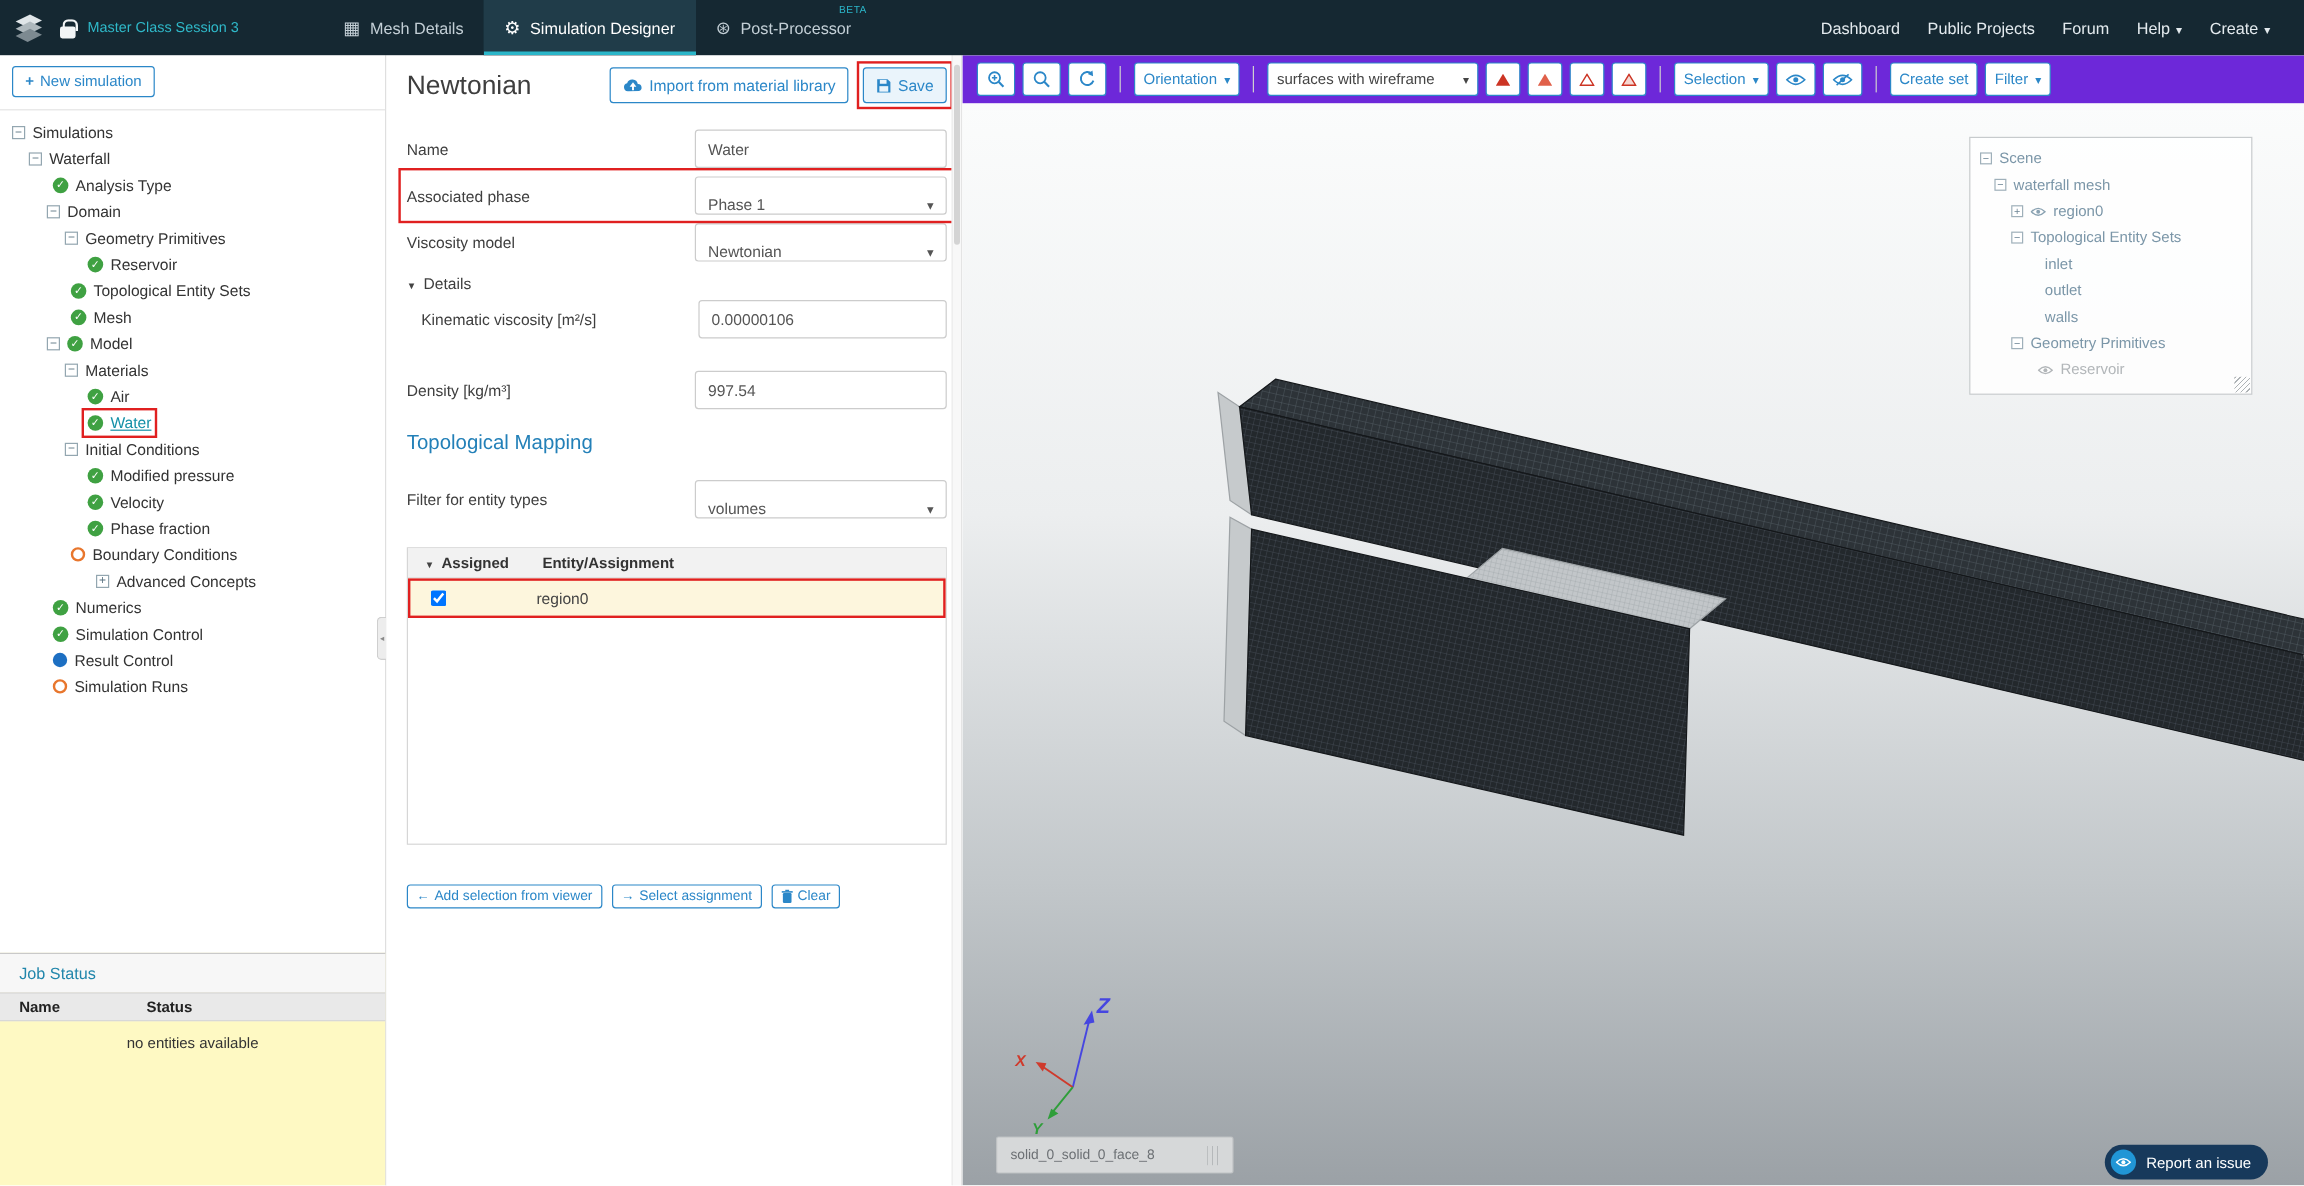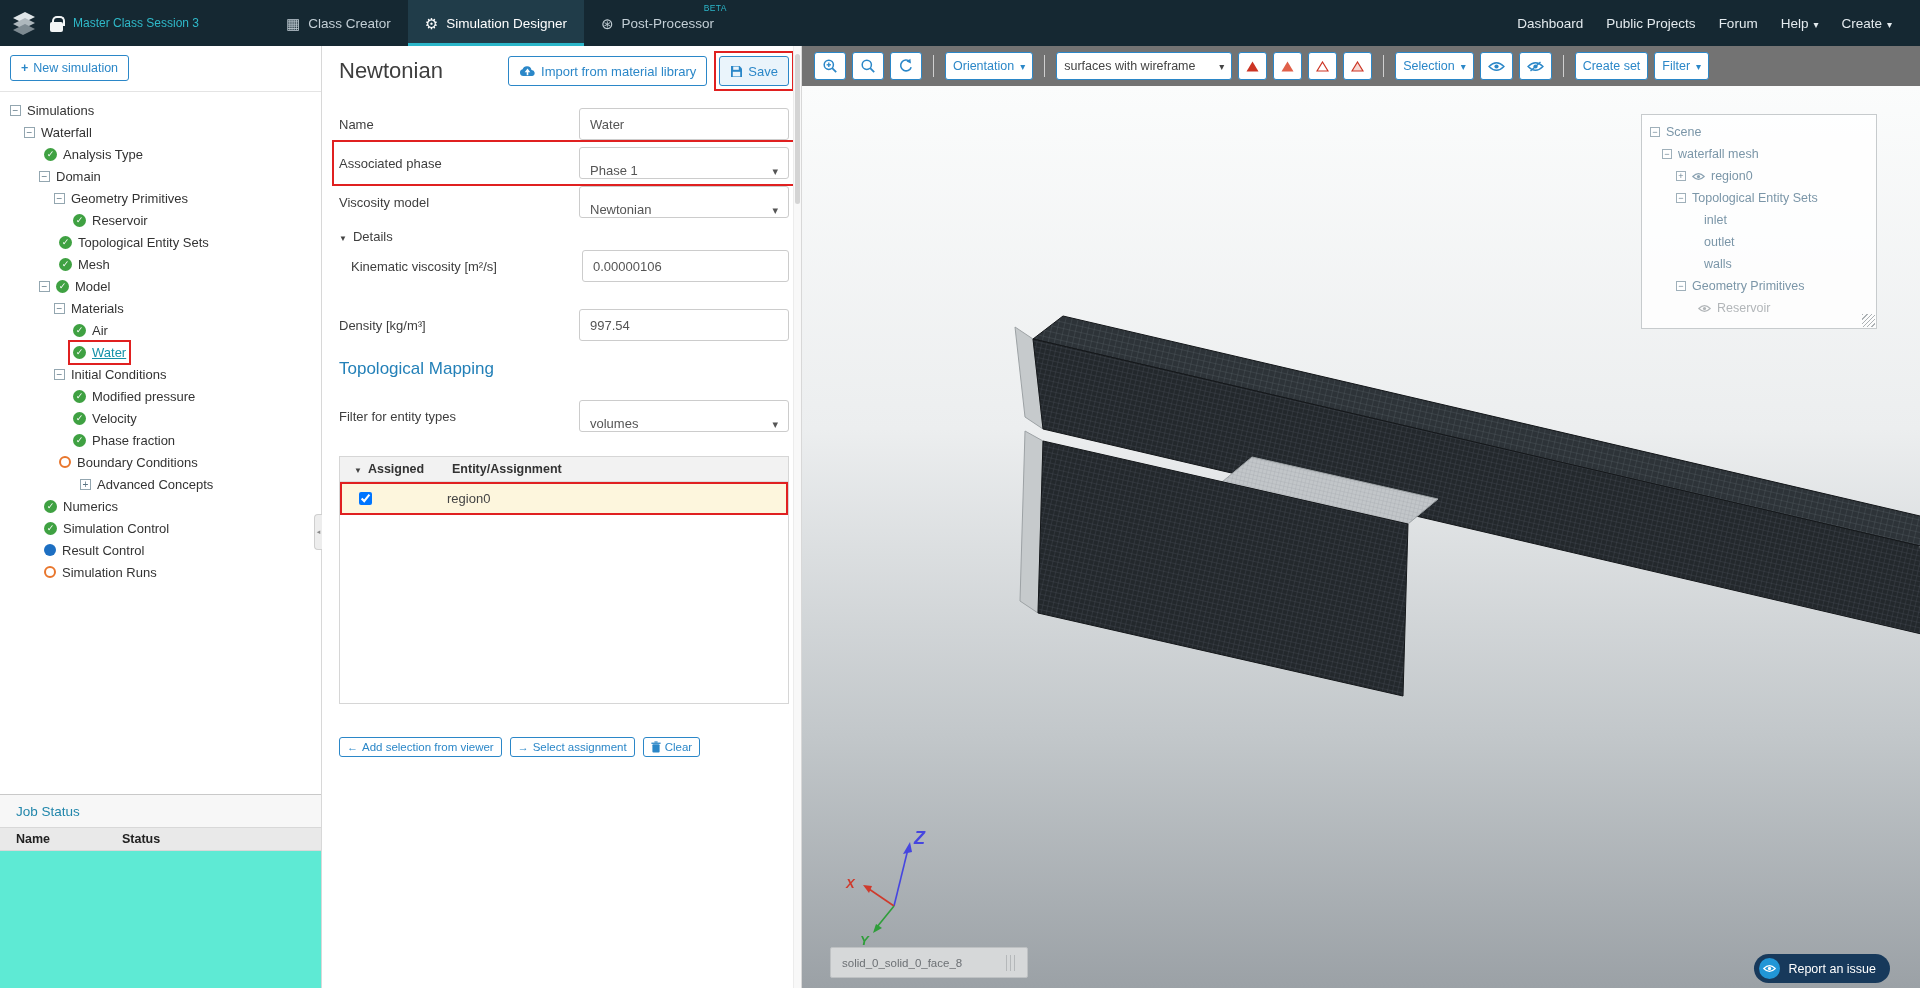--- a/index.html
+++ b/index.html
@@ -38,21 +38,21 @@
 .mbox::before{content:"−"}
 .pbox::before{content:"+"}
 .chk{flex:none;width:13px;height:13px;border-radius:50%;background:#3fa142;color:#fff;font-size:9px;line-height:13px;text-align:center}
 .chk::before{content:"✓"}
 .oring{flex:none;width:12px;height:12px;border:2px solid #e8762d;border-radius:50%;background:#fff}
 .bdot{flex:none;width:12px;height:12px;border-radius:50%;background:#1d6fc2}
 .selwrap{display:inline-flex;align-items:center;gap:6px;outline:2px solid #e02020;outline-offset:3px}
 .tlbl.sel{color:#1591a8;text-decoration:underline}
 .handle{position:absolute;right:-1px;top:468px;width:8px;height:36px;background:#ededed;border:1px solid #cfcfcf;border-right:none;border-radius:4px 0 0 4px;color:#8a8a8a;font-size:7px;display:flex;align-items:center;justify-content:center;cursor:pointer}
 .handle::before{content:"◂"}
-.jobstatus{position:absolute;left:0;right:0;top:748px;bottom:0;border-top:1px solid #c9c9c9;background:#5eead4}
+.jobstatus{position:absolute;left:0;right:0;top:748px;bottom:0;border-top:1px solid #c9c9c9;background:#fef9c3}
 .jtitle{padding:9px 16px 8px;color:#2186ab;font-size:13.5px;background:#f7f7f7}
 .jhead{display:flex;background:#e9e9e9;border-top:1px solid #d8d8d8;border-bottom:1px solid #d8d8d8;font-size:12.5px;font-weight:bold;color:#222;padding:4px 0}
 .jc1{width:122px;padding-left:16px}
 .jempty{text-align:center;padding-top:11px;font-size:12.5px;color:#333}
 
 
 .phead{position:absolute;left:17px;right:12px;top:10px;height:30px;display:flex;align-items:center}
 .ptitle2{font-size:22px;color:#3e3e3e}
 .import{margin-left:auto;height:30px;font-size:13px}
 .savewrap{margin-left:12px;outline:2px solid #e02020;outline-offset:3px}
@@ -79,21 +79,21 @@
 .maprow input{margin-left:19px;width:13px;height:13px}
 .ment{margin-left:75px}
 .mbtns{position:absolute;left:17px;top:691px;display:flex;gap:8px}
 .sbtn{height:20px;padding:0 7px;font-size:11.5px;display:inline-flex;align-items:center;gap:4px;border:1px solid #2b87c8;color:#2b87c8;background:#fff;border-radius:3px;cursor:pointer}
 .arrL::before{content:"←";font-size:11px}
 .arrR::before{content:"→";font-size:11px}
 .pscroll{position:absolute;right:0;top:0;bottom:0;width:8px;background:#f8f8f8;border-left:1px solid #ececec}
 .pthumb{position:absolute;left:1px;top:8px;width:5px;height:150px;background:#d4d4d4;border-radius:3px}
 
 
-.vtb{position:absolute;left:0;top:0;right:0;height:40px;background:#737373;display:flex;align-items:center;gap:6px;padding:0 12px;z-index:5}
+.vtb{position:absolute;left:0;top:0;right:0;height:40px;background:#6d28d9;display:flex;align-items:center;gap:6px;padding:0 12px;z-index:5}
 .vbtn{height:28px;min-width:28px;padding:0 7px;border:1px solid #2b87c8;border-radius:3px;background:#fff;color:#2b87c8;font-size:12.5px;display:inline-flex;align-items:center;justify-content:center;gap:6px;cursor:pointer;white-space:nowrap}
 .vbtn.dark{color:#444}
 .vsep{width:1px;height:22px;background:#cfcfcf;margin:0 5px}
 .wide{width:176px;justify-content:space-between}
 .vcanvas{position:absolute;left:0;top:40px;right:0;bottom:0;background:linear-gradient(180deg,#fbfcfc 0%,#eceeef 38%,#c2c7ca 72%,#9ba1a6 100%)}
 .meshsvg{position:absolute;left:0;top:0;z-index:1}
 .scenetree{position:absolute;left:839px;top:68px;width:236px;height:215px;background:rgba(255,255,255,.82);border:1px solid #c7cbcd;z-index:6;padding-top:6px;font-size:12.5px;color:#7b96a8}
 .strow{height:22px;display:flex;align-items:center;gap:6px;cursor:pointer}
 .dis{color:#b2b6b9}
 .sbox{flex:none;width:10px;height:10px;border:1px solid #9fb0ba;background:#fff;color:#6c8494;font-size:9px;line-height:8px;text-align:center}
@@ -119,21 +119,21 @@
         <polygon points="4,22 16,16 26,21 14,27" fill="#7d8a91"></polygon>
       </svg>
     </div>
     <div class="proj">
       <span class="lock"></span>
       <span class="ptitle">Master Class Session 3</span>
     </div>
     <div class="tabs">
       <div class="tab">
         <span class="ticon">▦</span>
-        <span>Class Creator</span>
+        <span>Mesh Details</span>
       </div>
       <div class="tab active">
         <span class="ticon">⚙</span>
         <span>Simulation Designer</span>
       </div>
       <div class="tab">
         <span class="ticon">⊛</span>
         <span>Post-Processor</span>
         <span class="beta">BETA</span>
       </div>
@@ -255,20 +255,21 @@
             <span>Simulation Runs</span>
           </div>
       </div>
       <div class="handle"></div>
       <div class="jobstatus">
         <div class="jtitle">Job Status</div>
         <div class="jhead">
           <span class="jc1">Name</span>
           <span>Status</span>
         </div>
+        <div class="jempty">no entities available</div>
       </div>
     </div>
 
     <div class="panel">
       <div class="phead">
         <span class="ptitle2">Newtonian</span>
         <button class="btn-blue import">
           <svg width="17" height="12" viewBox="0 0 17 12">
               <path d="M4.2 11 a3.4 3.4 0 0 1-.6-6.7 A4.6 4.6 0 0 1 12.5 5 a3 3 0 0 1 .9 5.9z" fill="#2b87c8"></path>
               <polygon points="8.5,3.6 11.3,7.2 5.7,7.2" fill="#fff"></polygon>

